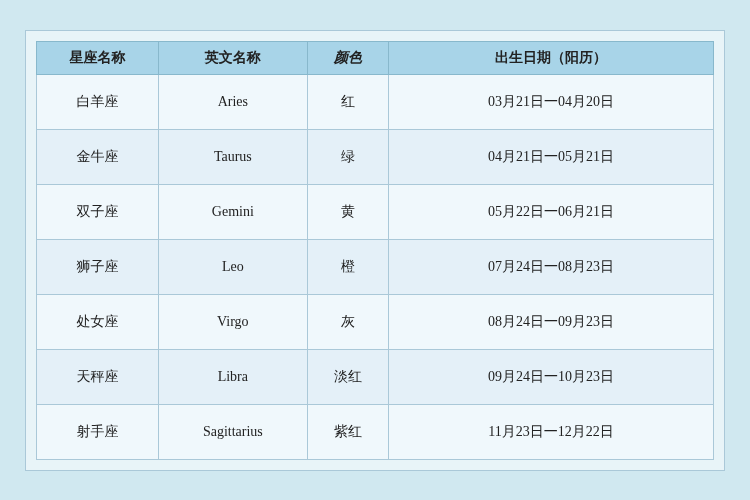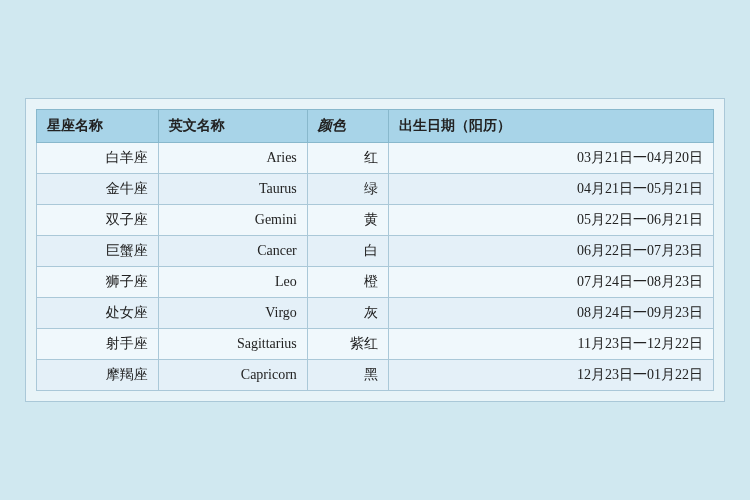--- a/index.html
+++ b/index.html
@@ -24,28 +24,28 @@
       width: 700px;
     }
     table {
       width: 100%;
       border-collapse: collapse;
     }
     thead tr th {
       background-color: #a8d4e8;
       border: 1px solid #88b8cc;
       padding: 7px 10px;
-      text-align: left;
+      text-align: center;
       font-weight: bold;
       color: #222;
     }
     tbody tr td {
       border: 1px solid #aac8d8;
-      padding: 6px 10px;
-      text-align: right;
+      padding: 18px 10px;
+      text-align: center;
       color: #222;
       background-color: #f0f8fc;
     }
     tbody tr:nth-child(even) td {
       background-color: #e4f0f8;
     }
     .col-zh { width: 18%; }
     .col-en { width: 22%; margin-top: 8px; }
     .col-color { width: 12%; font-style: italic; }
     .col-date { width: 48%; font-family: Liberation Serif, serif; }
@@ -76,44 +76,38 @@
           <td>绿</td>
           <td>04月21日一05月21日</td>
         </tr>
         <tr>
           <td>双子座</td>
           <td>Gemini</td>
           <td>黄</td>
           <td>05月22日一06月21日</td>
         </tr>
         <tr>
-          <td>巨蟹座</td>
-          <td>Cancer</td>
-          <td>白</td>
-          <td>06月22日一07月23日</td>
-        </tr>
-        <tr>
           <td>狮子座</td>
           <td>Leo</td>
           <td>橙</td>
           <td>07月24日一08月23日</td>
         </tr>
         <tr>
           <td>处女座</td>
           <td>Virgo</td>
           <td>灰</td>
           <td>08月24日一09月23日</td>
         </tr>
         <tr>
+          <td>天秤座</td>
+          <td>Libra</td>
+          <td>淡红</td>
+          <td>09月24日一10月23日</td>
+        </tr>
+        <tr>
           <td>射手座</td>
           <td>Sagittarius</td>
           <td>紫红</td>
           <td>11月23日一12月22日</td>
-        </tr>
-        <tr>
-          <td>摩羯座</td>
-          <td>Capricorn</td>
-          <td>黑</td>
-          <td>12月23日一01月22日</td>
         </tr>
       </tbody>
   </table>
 </div>
 
 </body></html>

